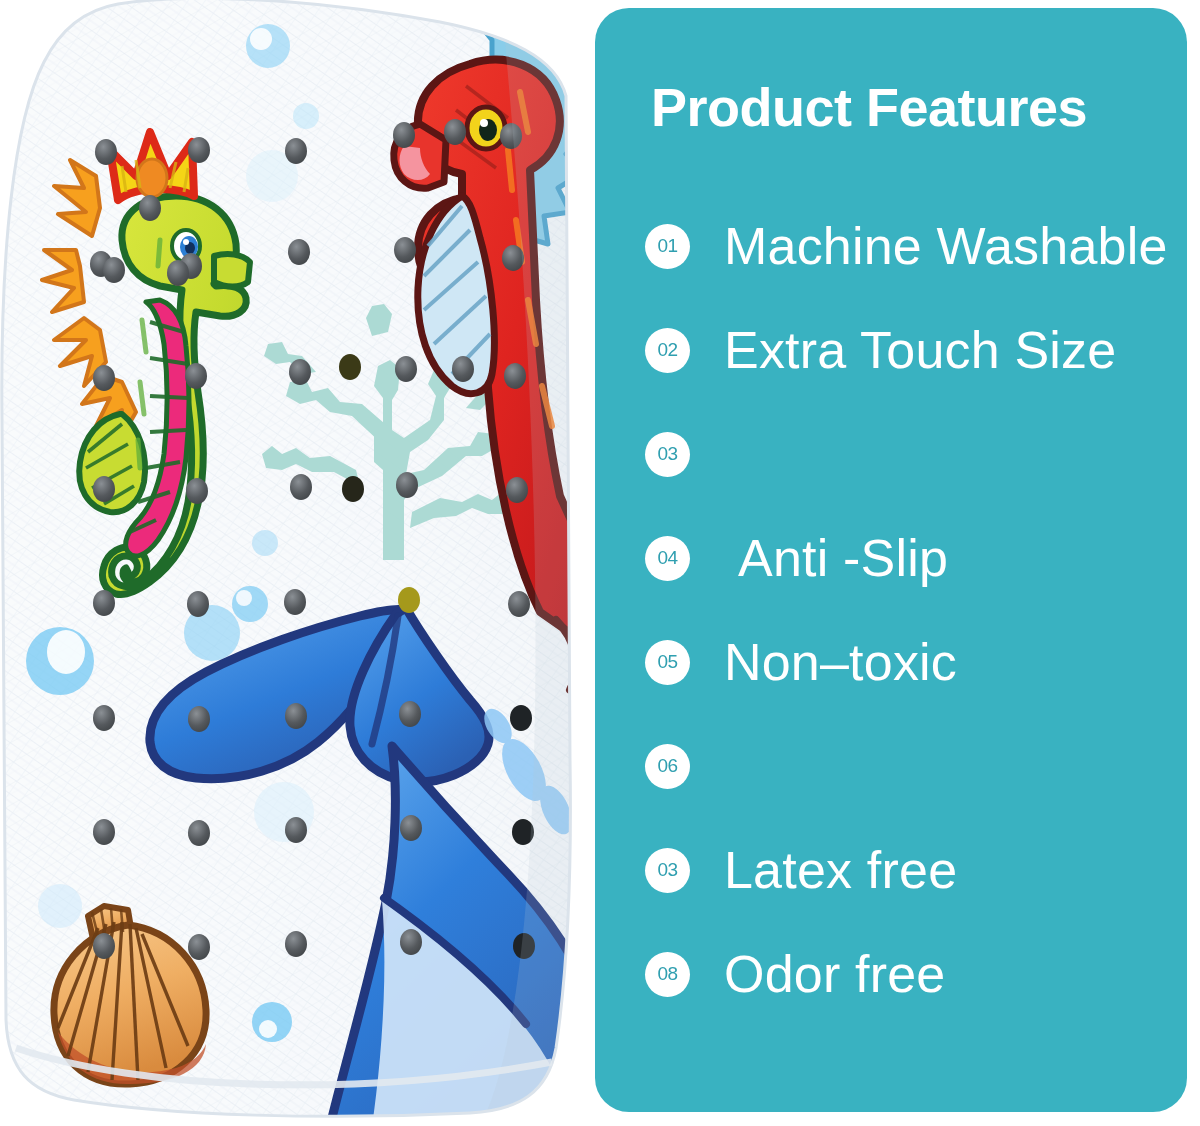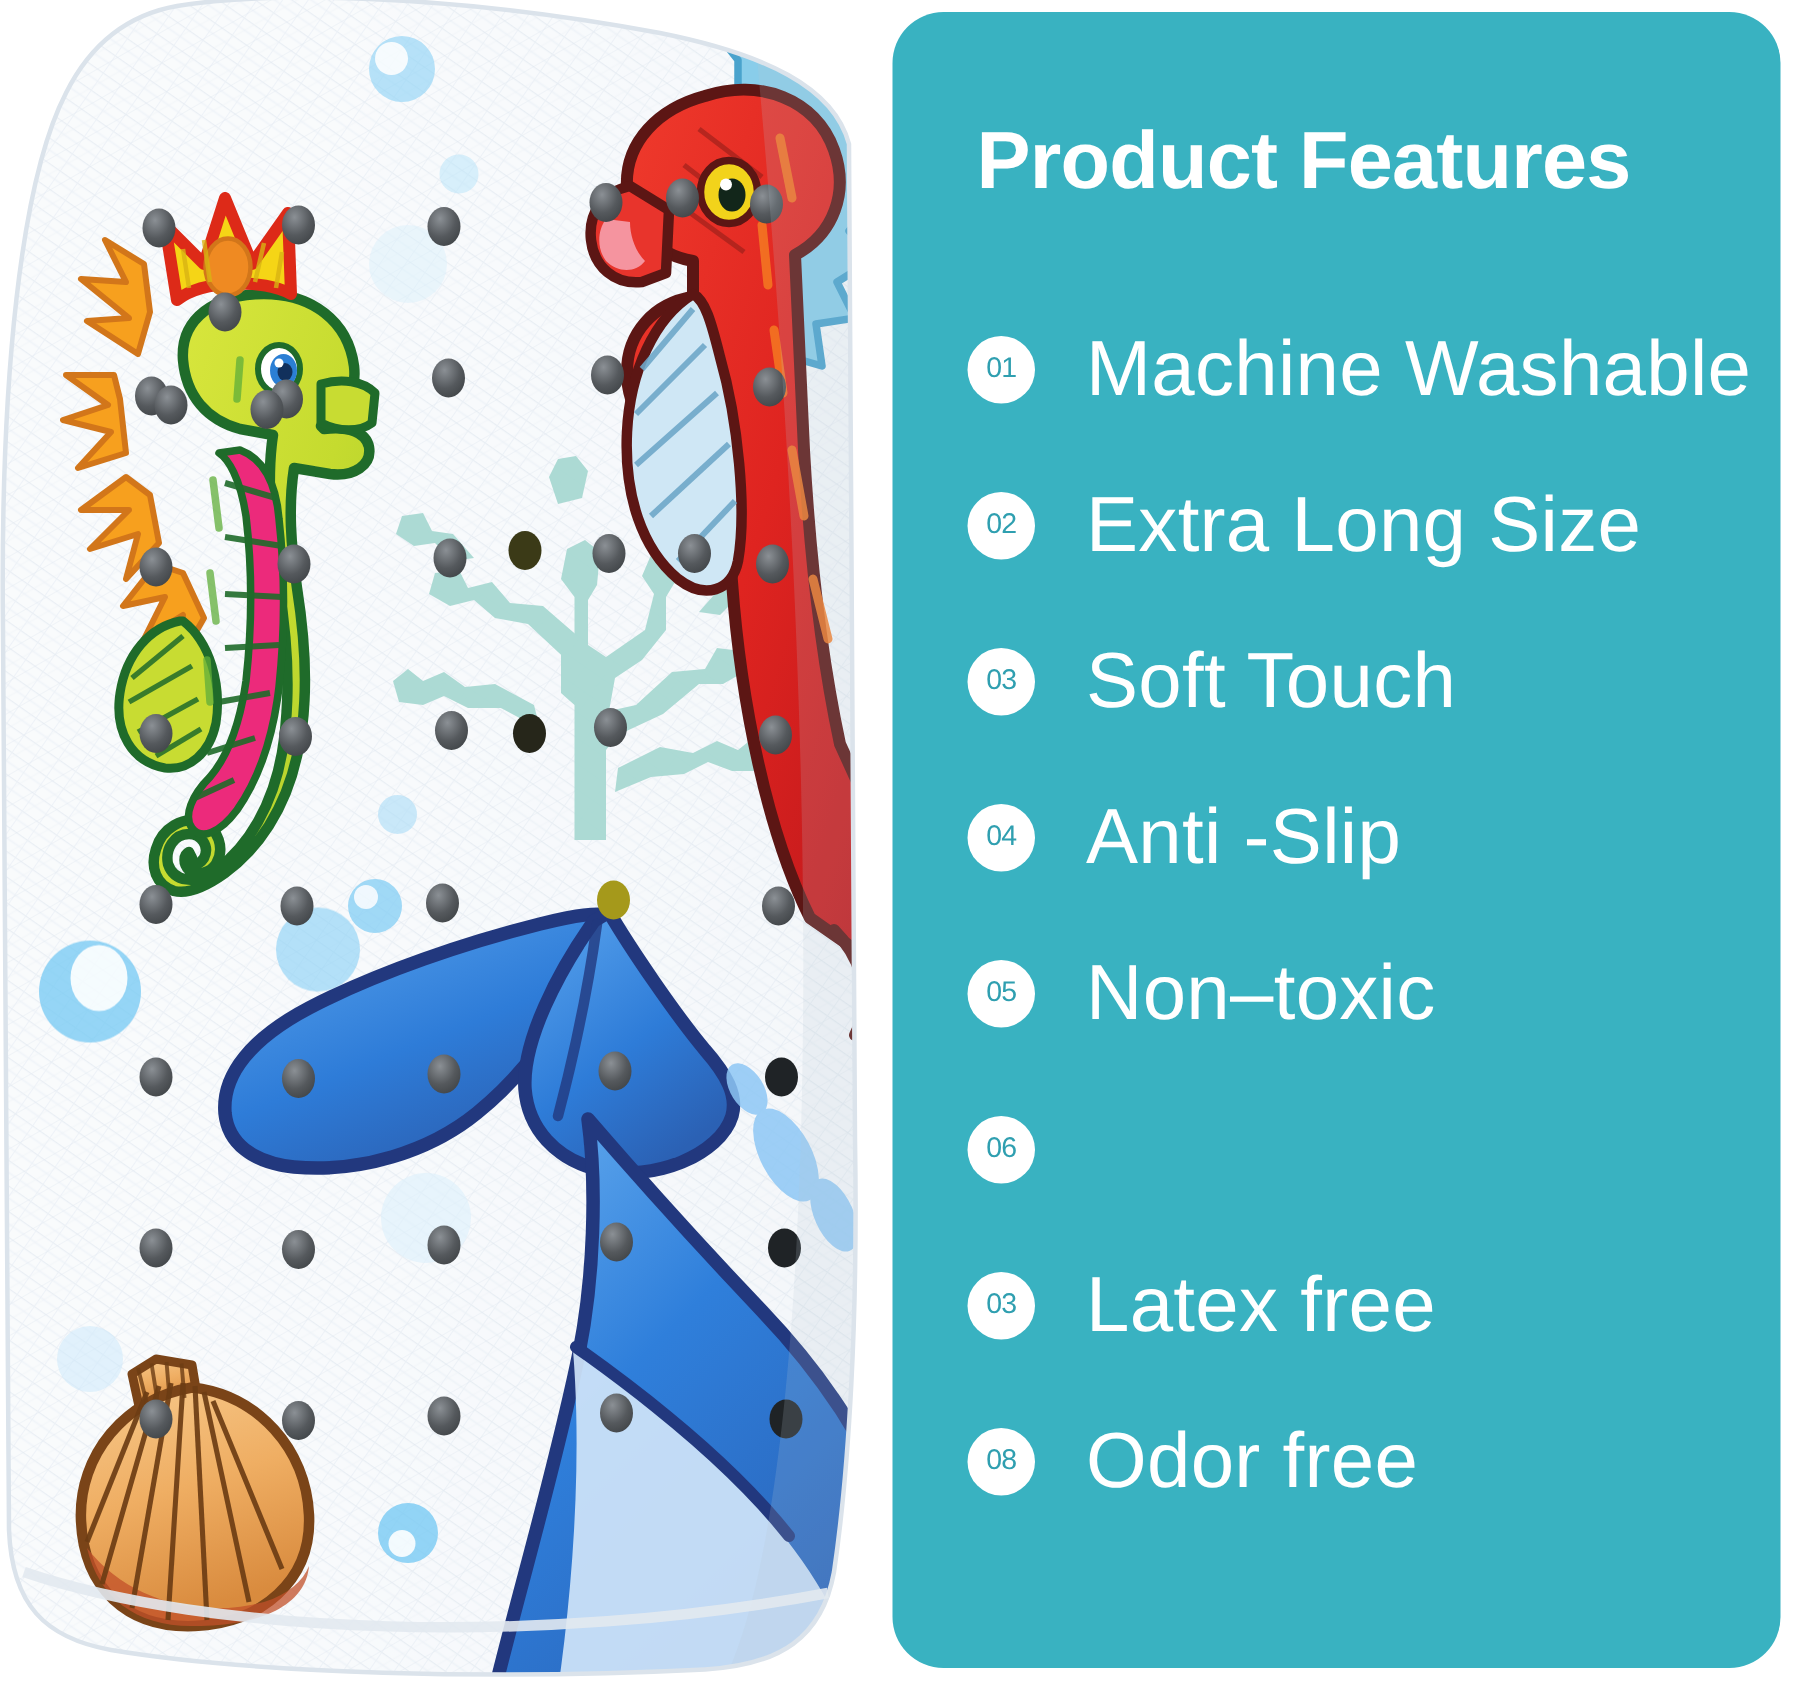--- a/index.html
+++ b/index.html
@@ -60,21 +60,21 @@
     top: 214px;
     width: 520px;
   }
 
   .feature-row {
     display: flex;
     align-items: center;
     height: 48px;
     margin-bottom: 56px;
   }
-  .feature-row.gap-before { margin-top: 48px; }
+  .feature-row.gap-before { margin-top: 48px; gap: 14px; }
   .feature-row:last-child { margin-bottom: 16px; }
 
   .badge {
     flex: 0 0 auto;
     width: 45px;
     height: 45px;
     border-radius: 50%;
     background: #ffffff;
     color: #2f9fb0;
     font-size: 19px;
@@ -540,26 +540,25 @@
 
     <div id="features-list">
 
       <div class="feature-row">
         <span class="badge">01</span>
         <span class="feature-label">Machine Washable</span>
       </div>
 
       <div class="feature-row">
         <span class="badge">02</span>
-        <span class="feature-label">Extra Long Size</span>
+        <span class="feature-label">Extra Touch Size</span>
       </div>
 
       <div class="feature-row">
         <span class="badge">03</span>
-        <span class="feature-label">Soft Touch</span>
       </div>
 
       <div class="feature-row gap-before">
         <span class="badge">04</span>
         <span class="feature-label">Anti -Slip</span>
       </div>
 
       <div class="feature-row">
         <span class="badge">05</span>
         <span class="feature-label">Non–toxic</span>

